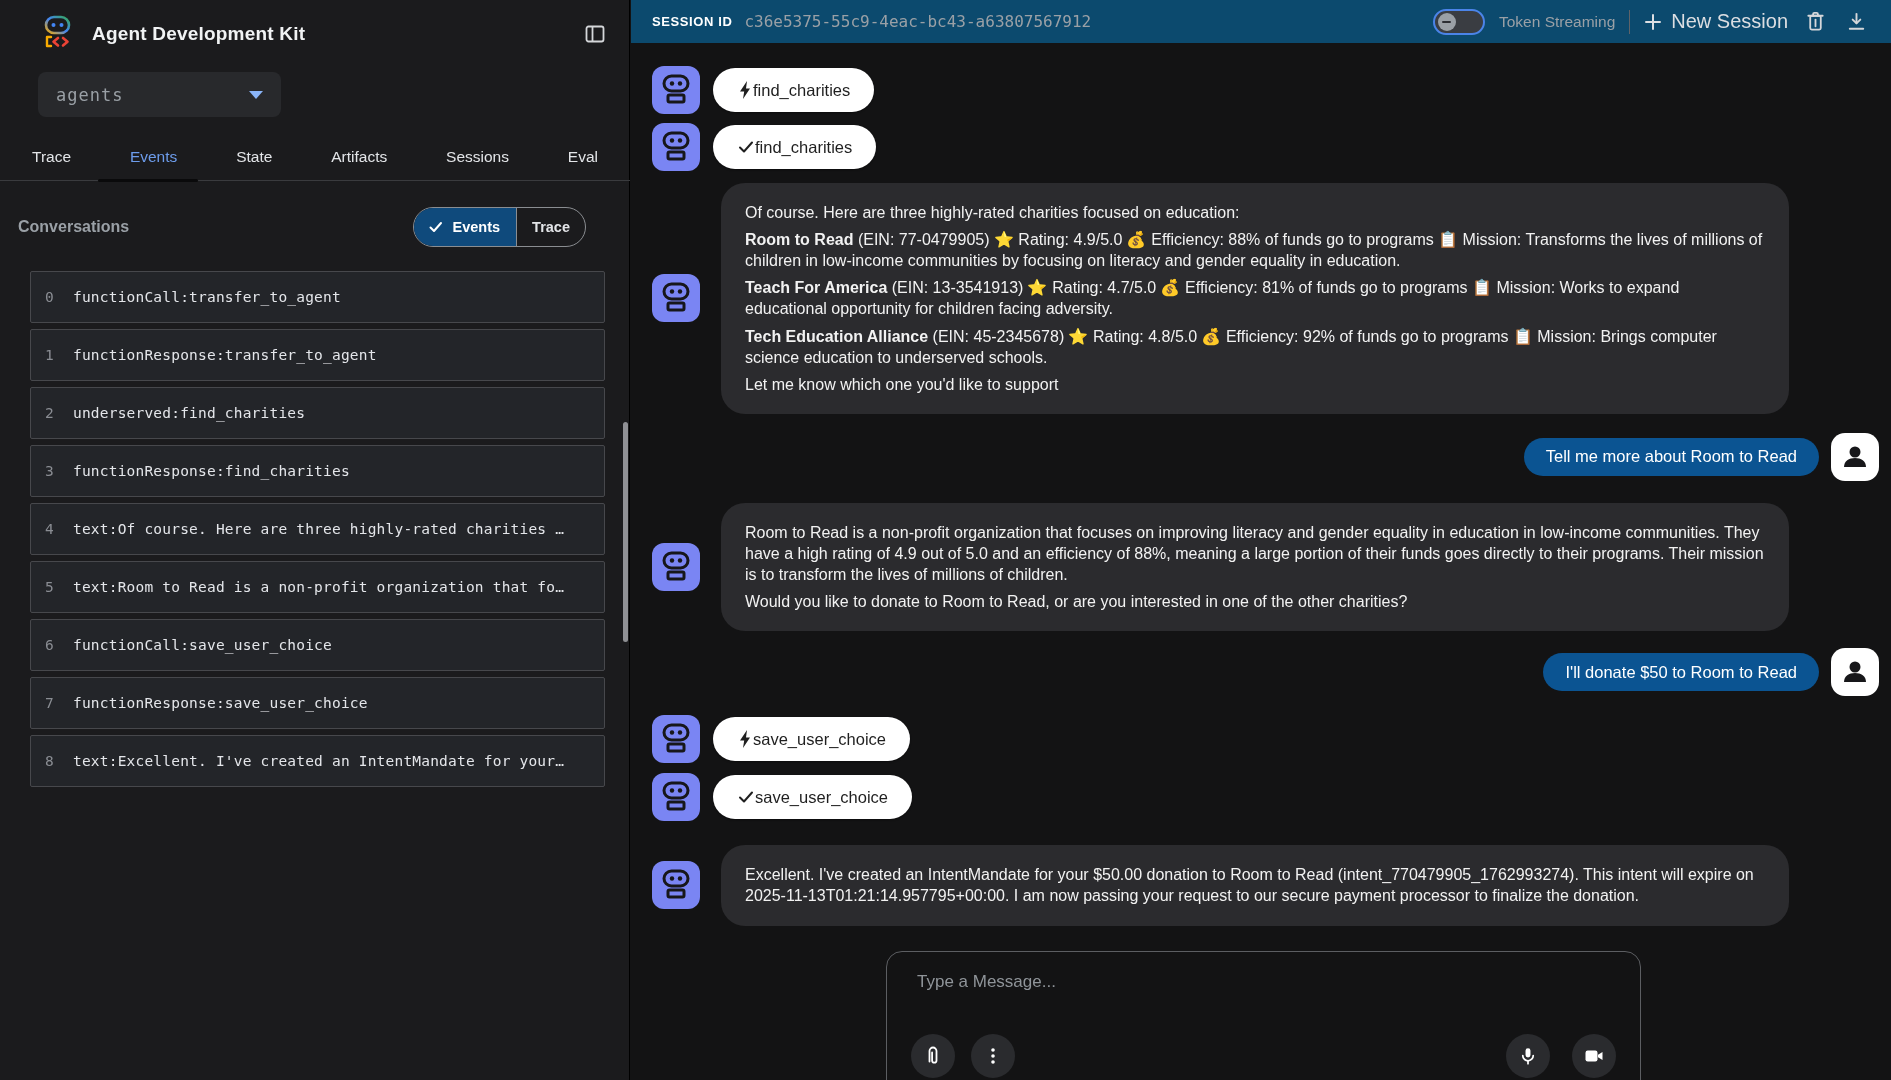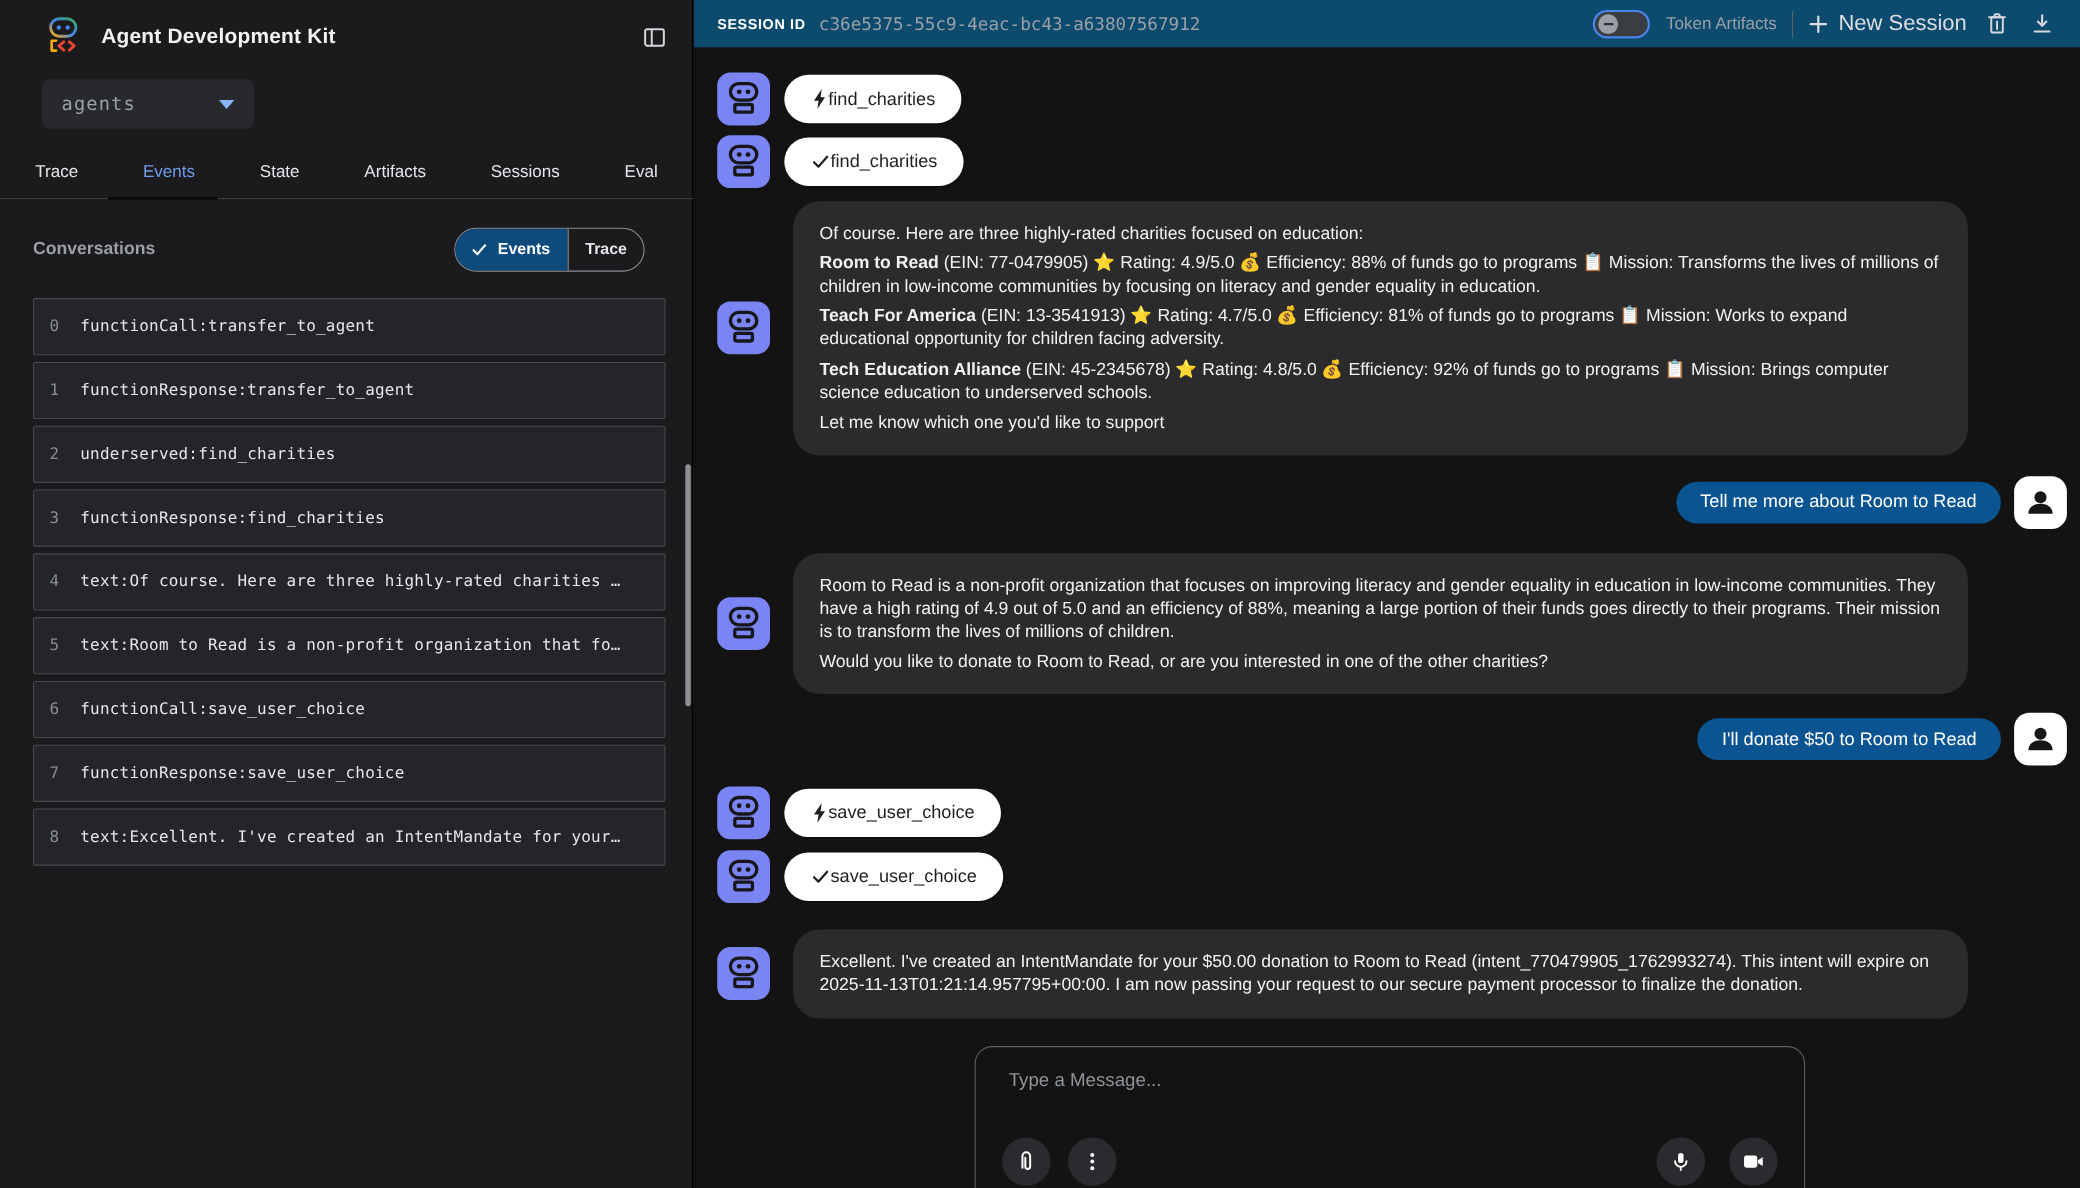--- a/index.html
+++ b/index.html
@@ -7,33 +7,33 @@
     font-family:"Liberation Sans", sans-serif; color:#e8eaed; }
   .app { position:relative; width:1891px; height:1080px; }
 
   
   .sidebar { position:absolute; left:0; top:0; width:630px; height:1080px;
     background:#1b1b1d; border-right:1px solid #000; }
   .side-head { position:absolute; top:12px; left:38px; right:18px; height:44px;
     display:flex; align-items:center; }
   .side-head h1 { font-size:19px; font-weight:700; color:#f1f3f4; margin-left:16px; letter-spacing:.2px;}
   .collapse-btn { margin-left:auto; background:none; border:none; cursor:pointer; display:flex; padding:4px;}
-  .agent-select { position:absolute; top:72px; left:38px; width:193px; height:45px;
+  .agent-select { position:absolute; top:72px; left:38px; width:243px; height:45px;
     background:#28292c; border-radius:8px; display:flex; align-items:center; padding:0 18px; cursor:pointer;}
   .agent-select .val { font-family:"DejaVu Sans Mono", monospace; font-size:17px; color:#9aa0a6; letter-spacing:1px;}
   .chev { margin-left:auto; width:0; height:0; border-left:7px solid transparent;
     border-right:7px solid transparent; border-top:8px solid #8ab4f8; }
   .tabs { position:absolute; top:134px; left:0; width:630px; height:47px;
     display:flex; align-items:center; justify-content:space-between; padding:0 30px;
     border-bottom:1px solid #3a3b3e; }
   .tab { font-size:15.5px; color:#e3e5e8; cursor:pointer; padding:10px 2px; }
   .tab.active { color:var(--tab-active,#6d9ceb); }
   .ink-bar { position:absolute; left:98px; bottom:-2px; width:100px; height:3px;
     background:#0a0a0b; border-radius:2px; }
-  .conv-row { position:absolute; top:203px; left:30px; right:43px; height:48px;
+  .conv-row { position:absolute; top:203px; left:18px; right:43px; height:48px;
     display:flex; align-items:center; }
   .conv-title { font-size:16px; font-weight:700; color:#9aa0a6; }
   .seg { margin-left:auto; display:flex; height:40px; border:1px solid #8a8d91;
     border-radius:20px; overflow:hidden; }
   .seg-events { display:flex; align-items:center; gap:9px; padding:0 16px 0 14px;
     background:var(--toggle-selected,#0f4a7c); color:#fff; font-size:14.5px; font-weight:700; cursor:pointer;}
   .seg-trace { display:flex; align-items:center; padding:0 15px; color:#e3e5e8;
     font-size:14.5px; font-weight:700; border-left:1px solid #8a8d91; cursor:pointer;}
   .event-list { position:absolute; top:271px; left:30px; width:575px; }
   .event-item { height:52px; margin-bottom:6px; background:#232529; border:1px solid #47484c;
@@ -201,21 +201,21 @@
   <main class="chat">
     <header class="chat-head">
       <span class="sess-label">SESSION ID</span>
       <span class="sess-id">c36e5375-55c9-4eac-bc43-a63807567912</span>
       <div class="head-right">
         <div class="switch">
           <div class="knob">
               <span class="minus"></span>
             </div>
         </div>
-        <span class="ts-label">Token Artifacts</span>
+        <span class="ts-label">Token Streaming</span>
         <span class="vdiv"></span>
         <button class="new-session">
           <svg width="18" height="18" viewBox="0 0 18 18">
               <path d="M9 2v14 M2 9h14" stroke="#dcdee2" stroke-width="2" stroke-linecap="round"></path>
             </svg>
           <span>New Session</span>
         </button>
         <button class="icon-btn">
           <svg width="23" height="23" viewBox="0 0 24 24" fill="none" stroke="#d5d7da" stroke-width="1.9" stroke-linecap="round">
             <path d="M4.5 6h15"></path>

